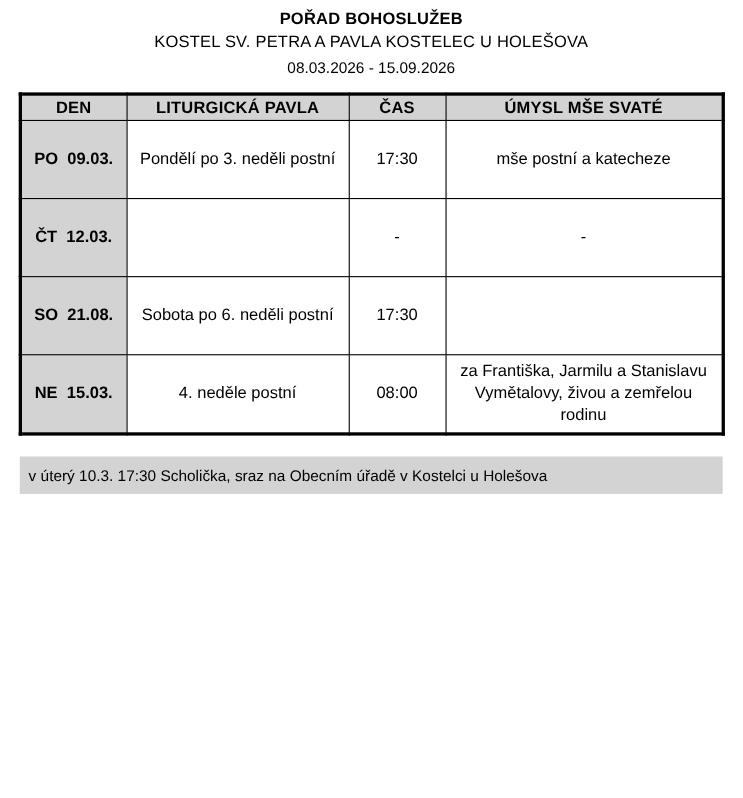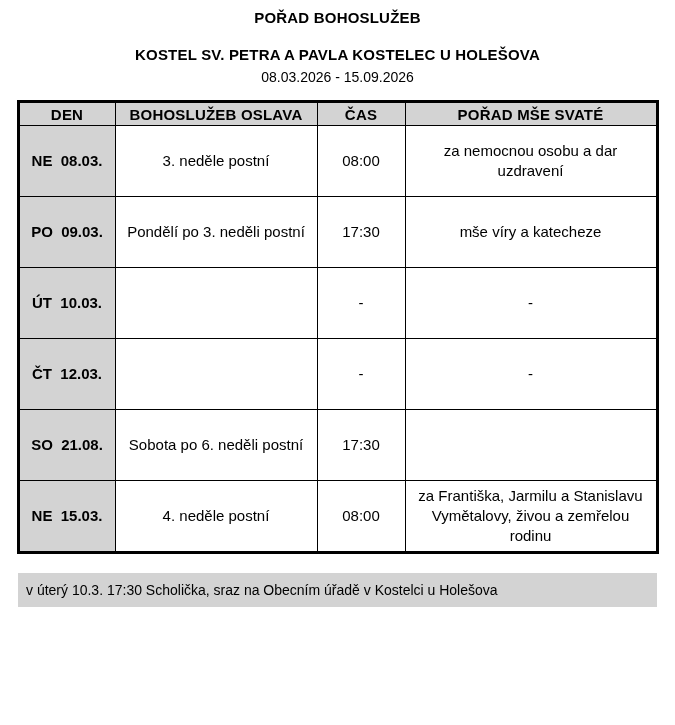--- a/index.html
+++ b/index.html
@@ -21,22 +21,22 @@
     text-align: center;
     padding-top: 9px;
   }
   .doc-title {
     font-size: 15px;
     font-weight: bold;
     letter-spacing: 0.2px;
   }
   .doc-subtitle {
     font-size: 15px;
-    font-weight: bold;
-    margin-top: 20px;
+    font-weight: normal;
+    margin-top: 4px;
     letter-spacing: 0.2px;
   }
   .doc-daterange {
     font-size: 14px;
     margin-top: 6px;
   }
   table.schedule {
     border-collapse: collapse;
     table-layout: fixed;
     width: 639px;
@@ -96,43 +96,31 @@
   <table class="schedule">
     <colgroup>
       <col class="col-den">
       <col class="col-oslava">
       <col class="col-cas">
       <col class="col-umysl">
     </colgroup>
     <thead>
       <tr>
         <th>DEN</th>
-        <th>BOHOSLUŽEB OSLAVA</th>
+        <th>LITURGICKÁ PAVLA</th>
         <th>ČAS</th>
-        <th>POŘAD MŠE SVATÉ</th>
+        <th>ÚMYSL MŠE SVATÉ</th>
       </tr>
     </thead>
     <tbody>
         <tr>
-          <td class="cell-den">NE  08.03.</td>
-          <td class="cell-oslava">3. neděle postní</td>
-          <td class="cell-cas">08:00</td>
-          <td class="cell-umysl">za nemocnou osobu a dar uzdravení</td>
-        </tr>
-        <tr>
           <td class="cell-den">PO  09.03.</td>
           <td class="cell-oslava">Pondělí po 3. neděli postní</td>
           <td class="cell-cas">17:30</td>
-          <td class="cell-umysl">mše víry a katecheze</td>
-        </tr>
-        <tr>
-          <td class="cell-den">ÚT  10.03.</td>
-          <td class="cell-oslava"></td>
-          <td class="cell-cas">-</td>
-          <td class="cell-umysl">-</td>
+          <td class="cell-umysl">mše postní a katecheze</td>
         </tr>
         <tr>
           <td class="cell-den">ČT  12.03.</td>
           <td class="cell-oslava"></td>
           <td class="cell-cas">-</td>
           <td class="cell-umysl">-</td>
         </tr>
         <tr>
           <td class="cell-den">SO  21.08.</td>
           <td class="cell-oslava">Sobota po 6. neděli postní</td>

